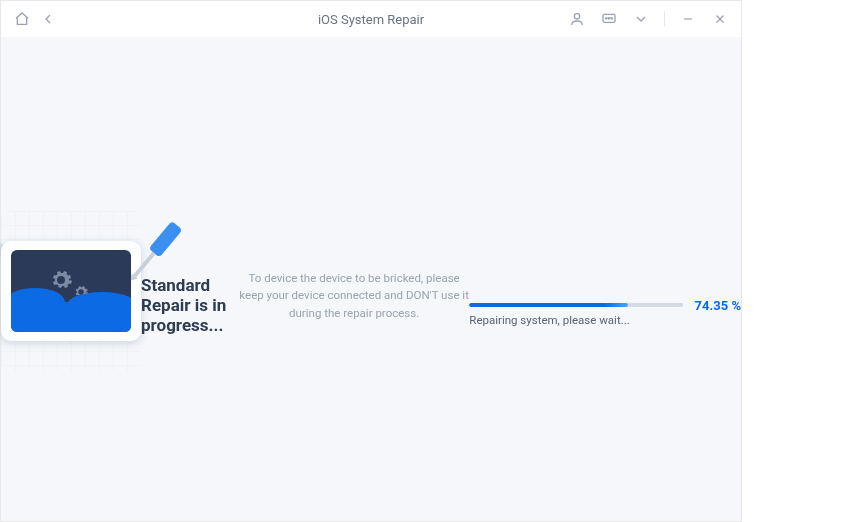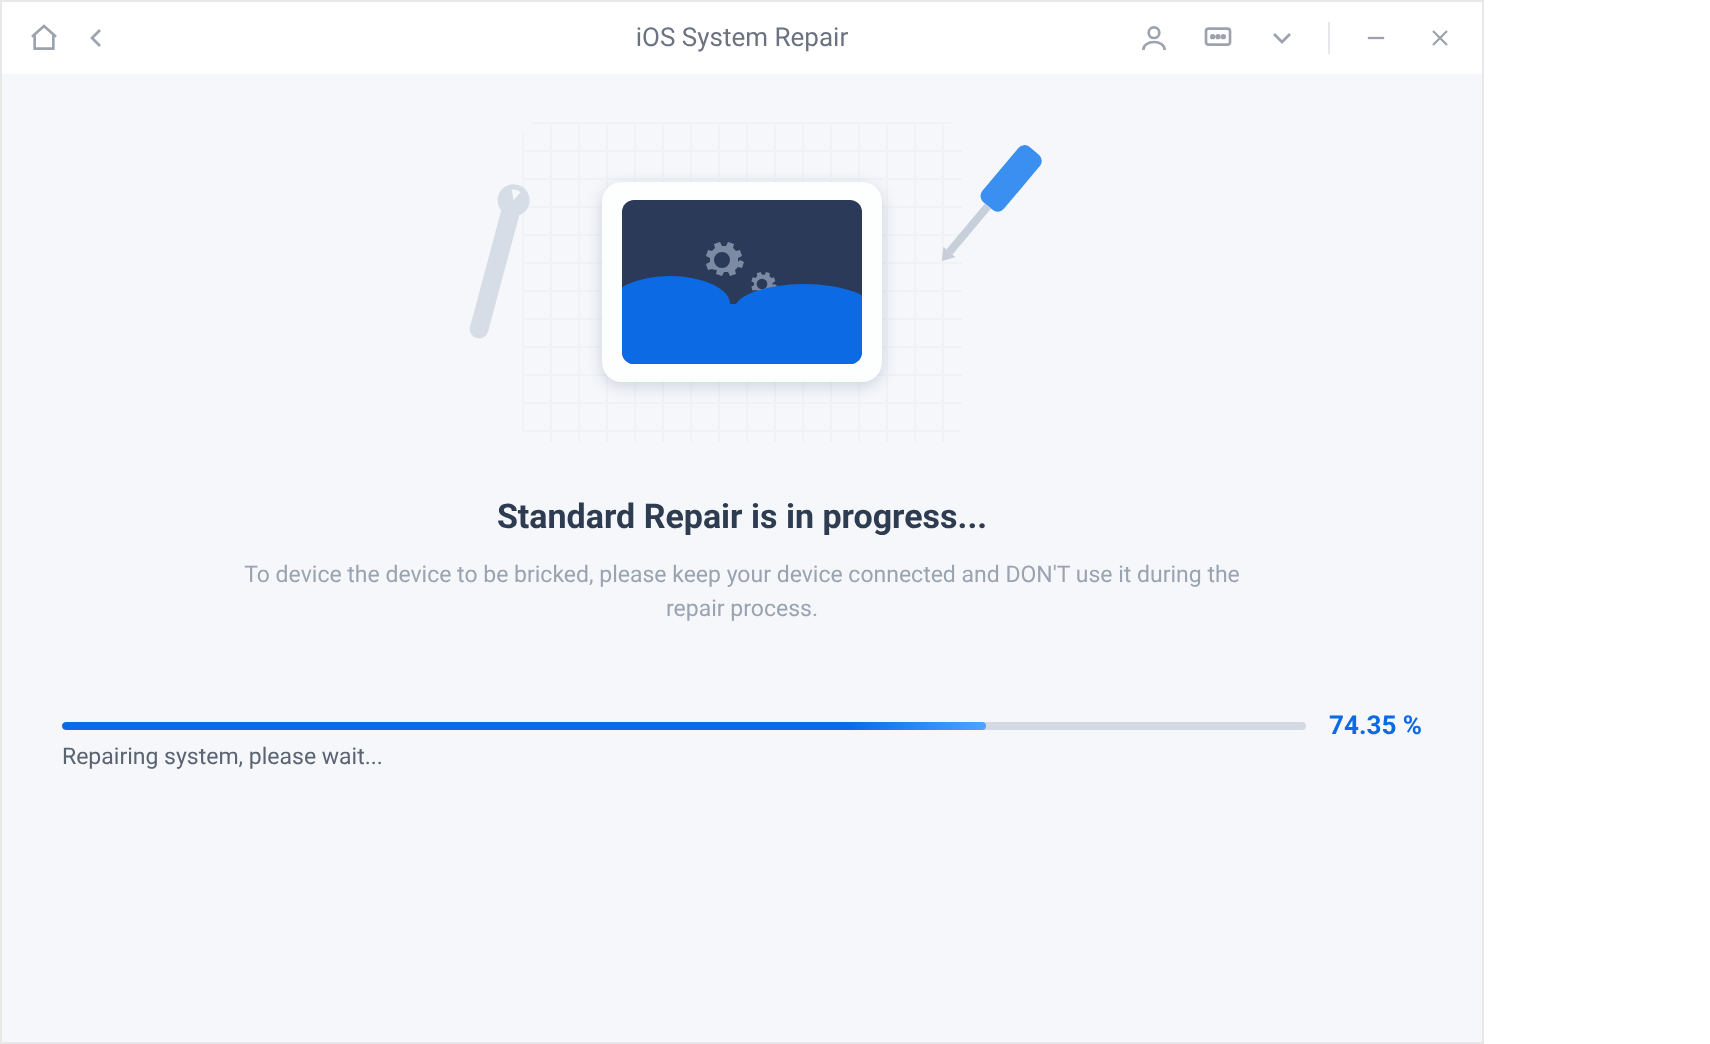--- a/index.html
+++ b/index.html
@@ -55,21 +55,21 @@
     }
     .tb-icon svg { display: block; }
     .divider-v {
       width: 1px;
       height: 16px;
       background: #e5e7eb;
     }
     .content {
       flex: 1;
       display: flex;
-      flex-direction: column;
+      flex-direction: row;
       align-items: center;
       padding-top: 24px;
     }
     .illustration-wrap {
       width: 220px;
       height: 160px;
       position: relative;
       display: flex;
       align-items: center;
       justify-content: center;

